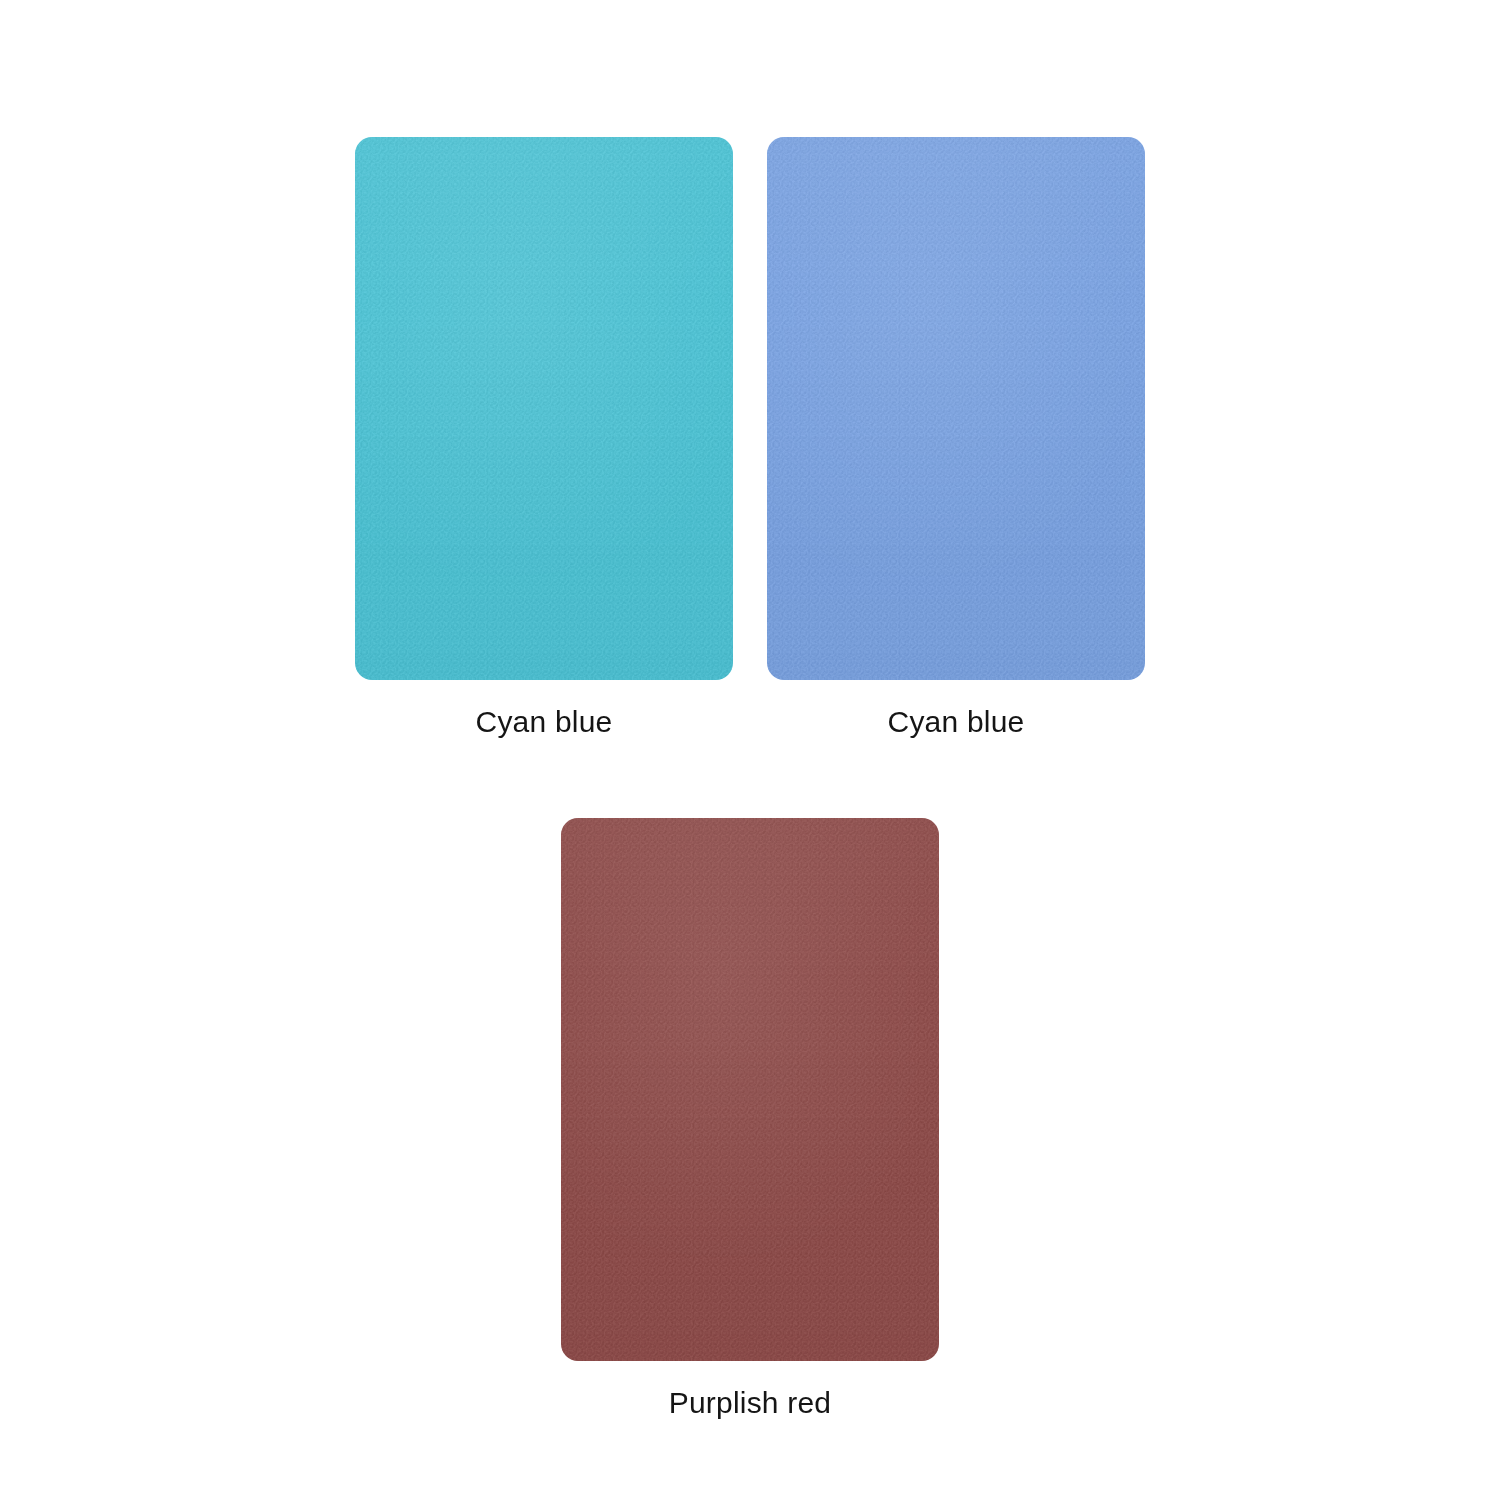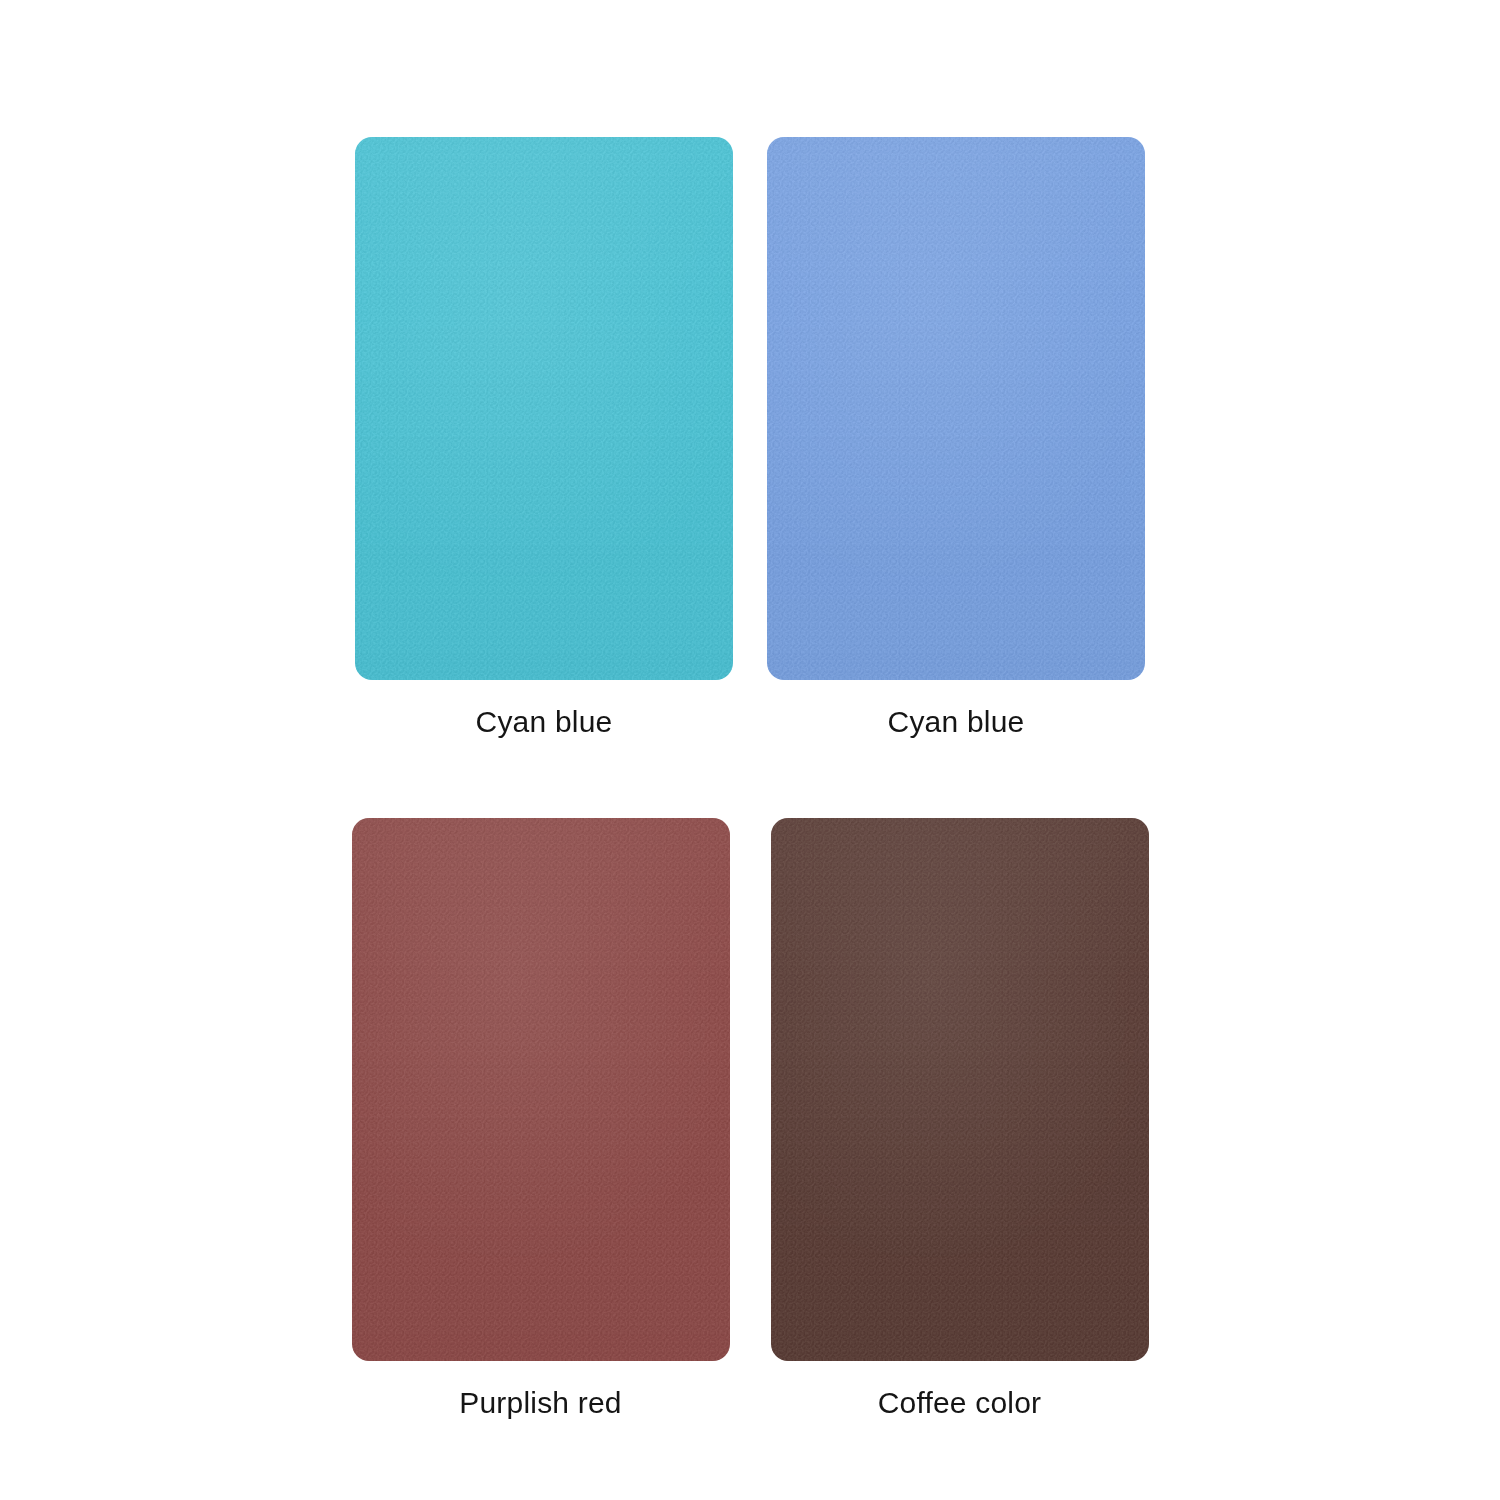--- a/index.html
+++ b/index.html
@@ -124,23 +124,16 @@
   <div class="swatch-row" id="swatch-row-bottom">
 
     <div class="swatch-cell">
       <div class="swatch-chip" style="background-color: rgb(142, 74, 72);">
         <div class="grain"></div>
         <div class="sheen"></div>
       </div>
       <div class="swatch-label" style="color: rgb(21, 21, 21);">Purplish red</div>
     </div>
 
-    <div class="swatch-cell">
-      <div class="swatch-chip" style="background-color: rgb(90, 60, 53);">
-        <div class="grain"></div>
-        <div class="sheen"></div>
-      </div>
-      <div class="swatch-label" style="color: rgb(21, 21, 21);">Coffee color</div>
-    </div>
 
   </div>
 
 </div>
 
 </body></html>

